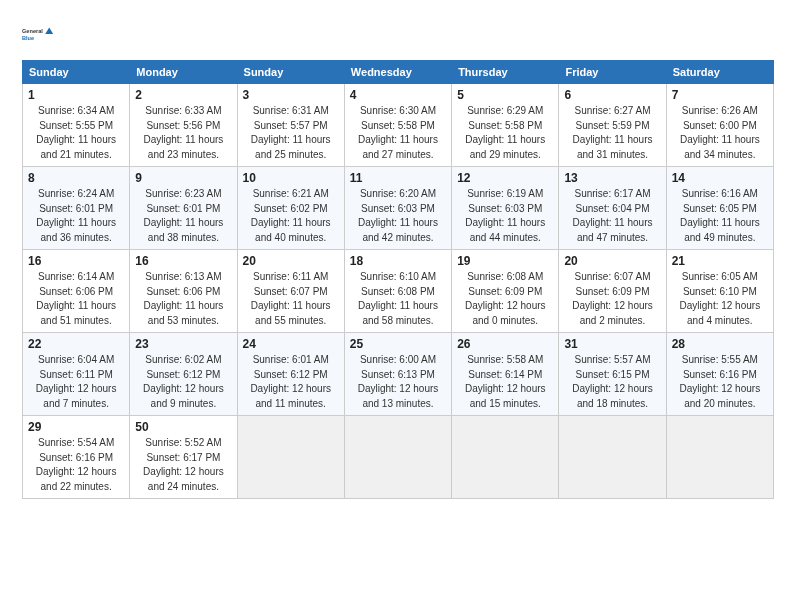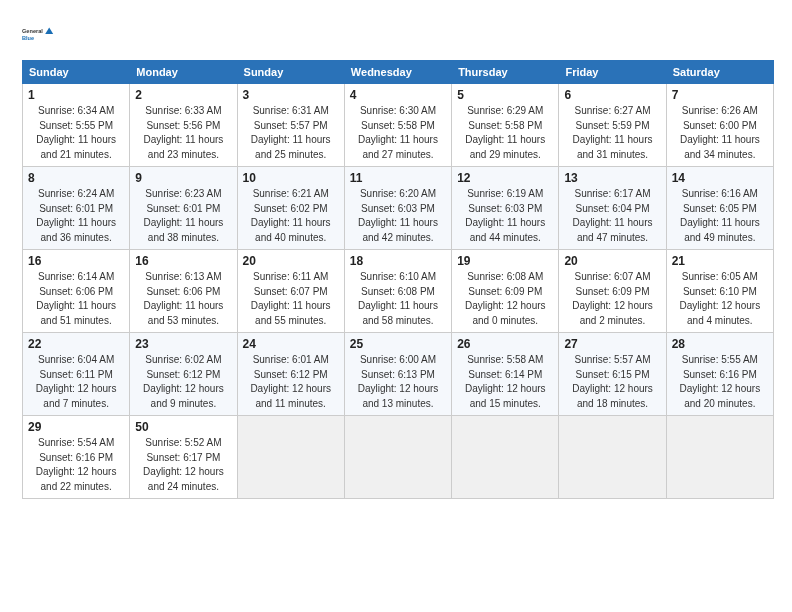--- a/index.html
+++ b/index.html
@@ -219,21 +219,21 @@
           </td>
           <td>
             <span class="day-num">25</span>
             <div class="day-detail">Sunrise: 6:00 AM<br>Sunset: 6:13 PM<br>Daylight: 12 hours and 13 minutes.</div>
           </td>
           <td>
             <span class="day-num">26</span>
             <div class="day-detail">Sunrise: 5:58 AM<br>Sunset: 6:14 PM<br>Daylight: 12 hours and 15 minutes.</div>
           </td>
           <td>
-            <span class="day-num">27</span>
+            <span class="day-num">31</span>
             <div class="day-detail">Sunrise: 5:57 AM<br>Sunset: 6:15 PM<br>Daylight: 12 hours and 18 minutes.</div>
           </td>
           <td>
             <span class="day-num">28</span>
             <div class="day-detail">Sunrise: 5:55 AM<br>Sunset: 6:16 PM<br>Daylight: 12 hours and 20 minutes.</div>
           </td>
         </tr>
         <tr>
           <td>
             <span class="day-num">29</span>

